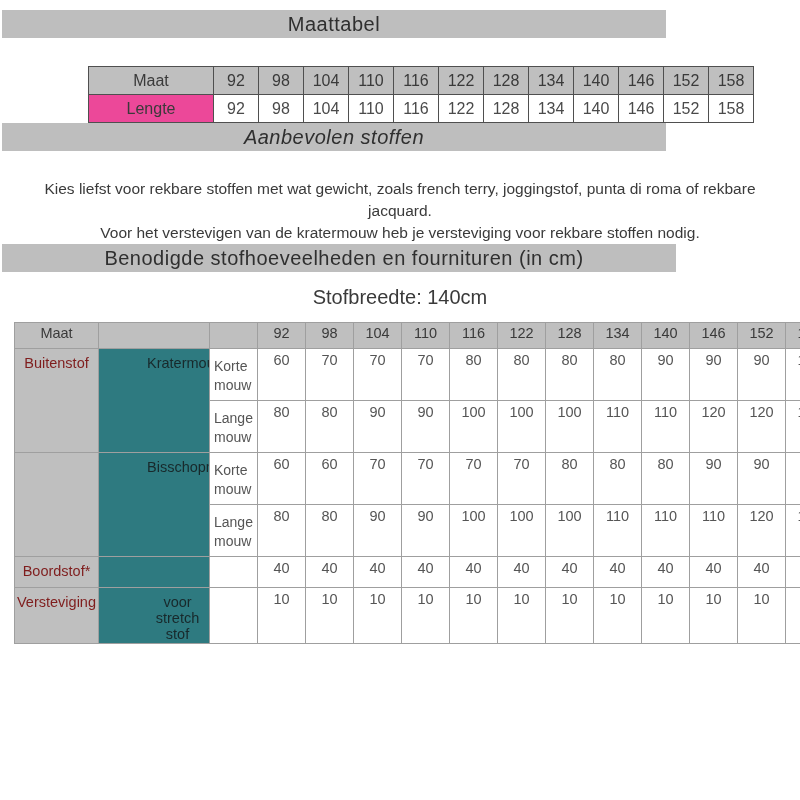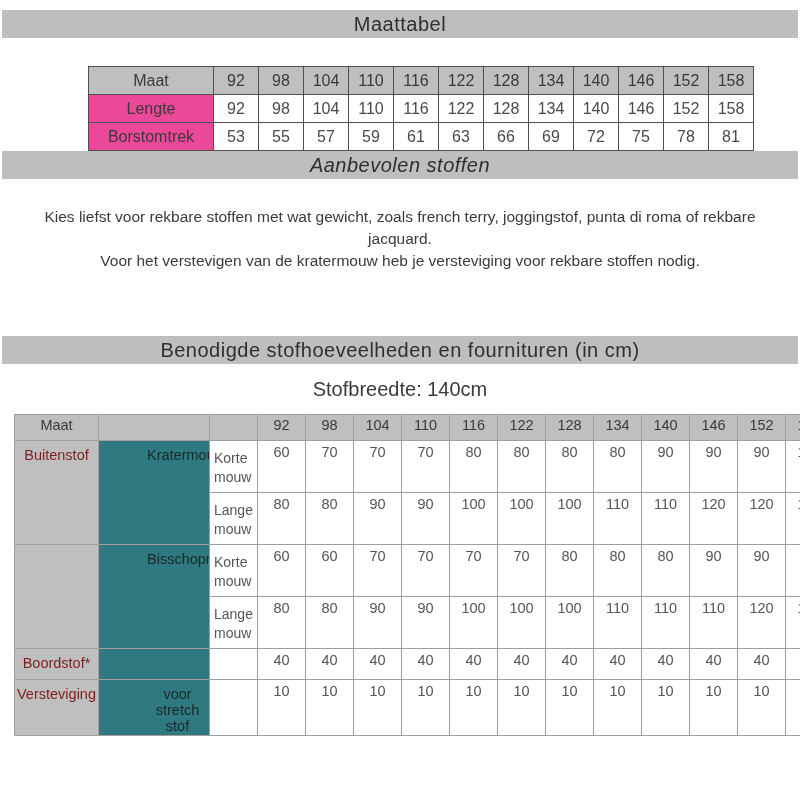--- a/index.html
+++ b/index.html
@@ -6,27 +6,27 @@
   body{
     width:800px;height:800px;overflow:hidden;
     font-family:"Liberation Sans","DejaVu Sans",sans-serif;
     color:#3d3d3d;
     -webkit-font-smoothing:antialiased;
   }
   .page{width:800px;height:800px;position:relative;background:#fff;}
 
   
   .bar{
-    width:796px;margin-left:2px;height:28px;line-height:28px;
+    width:664px;margin-left:2px;height:28px;line-height:28px;
     background:#bebebe;text-align:center;
     font-size:20px;font-weight:300;letter-spacing:0.5px;color:#2f2f2f;
   }
   .bar1{margin-top:10px;}
   .bar2{font-style:italic;}
-  .bar3{margin-top:64px;}
+  .bar3{padding-left:10px;}
 
   
   table{border-collapse:collapse;table-layout:fixed;border-radius:30px;}
   .size-table{
     margin-top:28px;margin-left:88px;width:630px;
     font-size:16px;font-weight:300;
   }
   .size-table td{
     border:1px solid #4f4f4f;height:25px;
     text-align:center;vertical-align:middle;
@@ -98,35 +98,20 @@
           <td>104</td>
           <td>110</td>
           <td>116</td>
           <td>122</td>
           <td>128</td>
           <td>134</td>
           <td>140</td>
           <td>146</td>
           <td>152</td>
           <td>158</td>
-        </tr>
-        <tr>
-          <td class="lbl">Borstomtrek</td>
-          <td>53</td>
-          <td>55</td>
-          <td>57</td>
-          <td>59</td>
-          <td>61</td>
-          <td>63</td>
-          <td>66</td>
-          <td>69</td>
-          <td>72</td>
-          <td>75</td>
-          <td>78</td>
-          <td>81</td>
         </tr>
       </tbody>
   </table>
 
   <div class="bar bar2">Aanbevolen stoffen</div>
 
   <div class="para">
     <p>Kies liefst voor rekbare stoffen met wat gewicht, zoals french terry, joggingstof, punta di roma of rekbare jacquard.</p>
     <p>Voor het verstevigen van de kratermouw heb je versteviging voor rekbare stoffen nodig.</p>
   </div>

